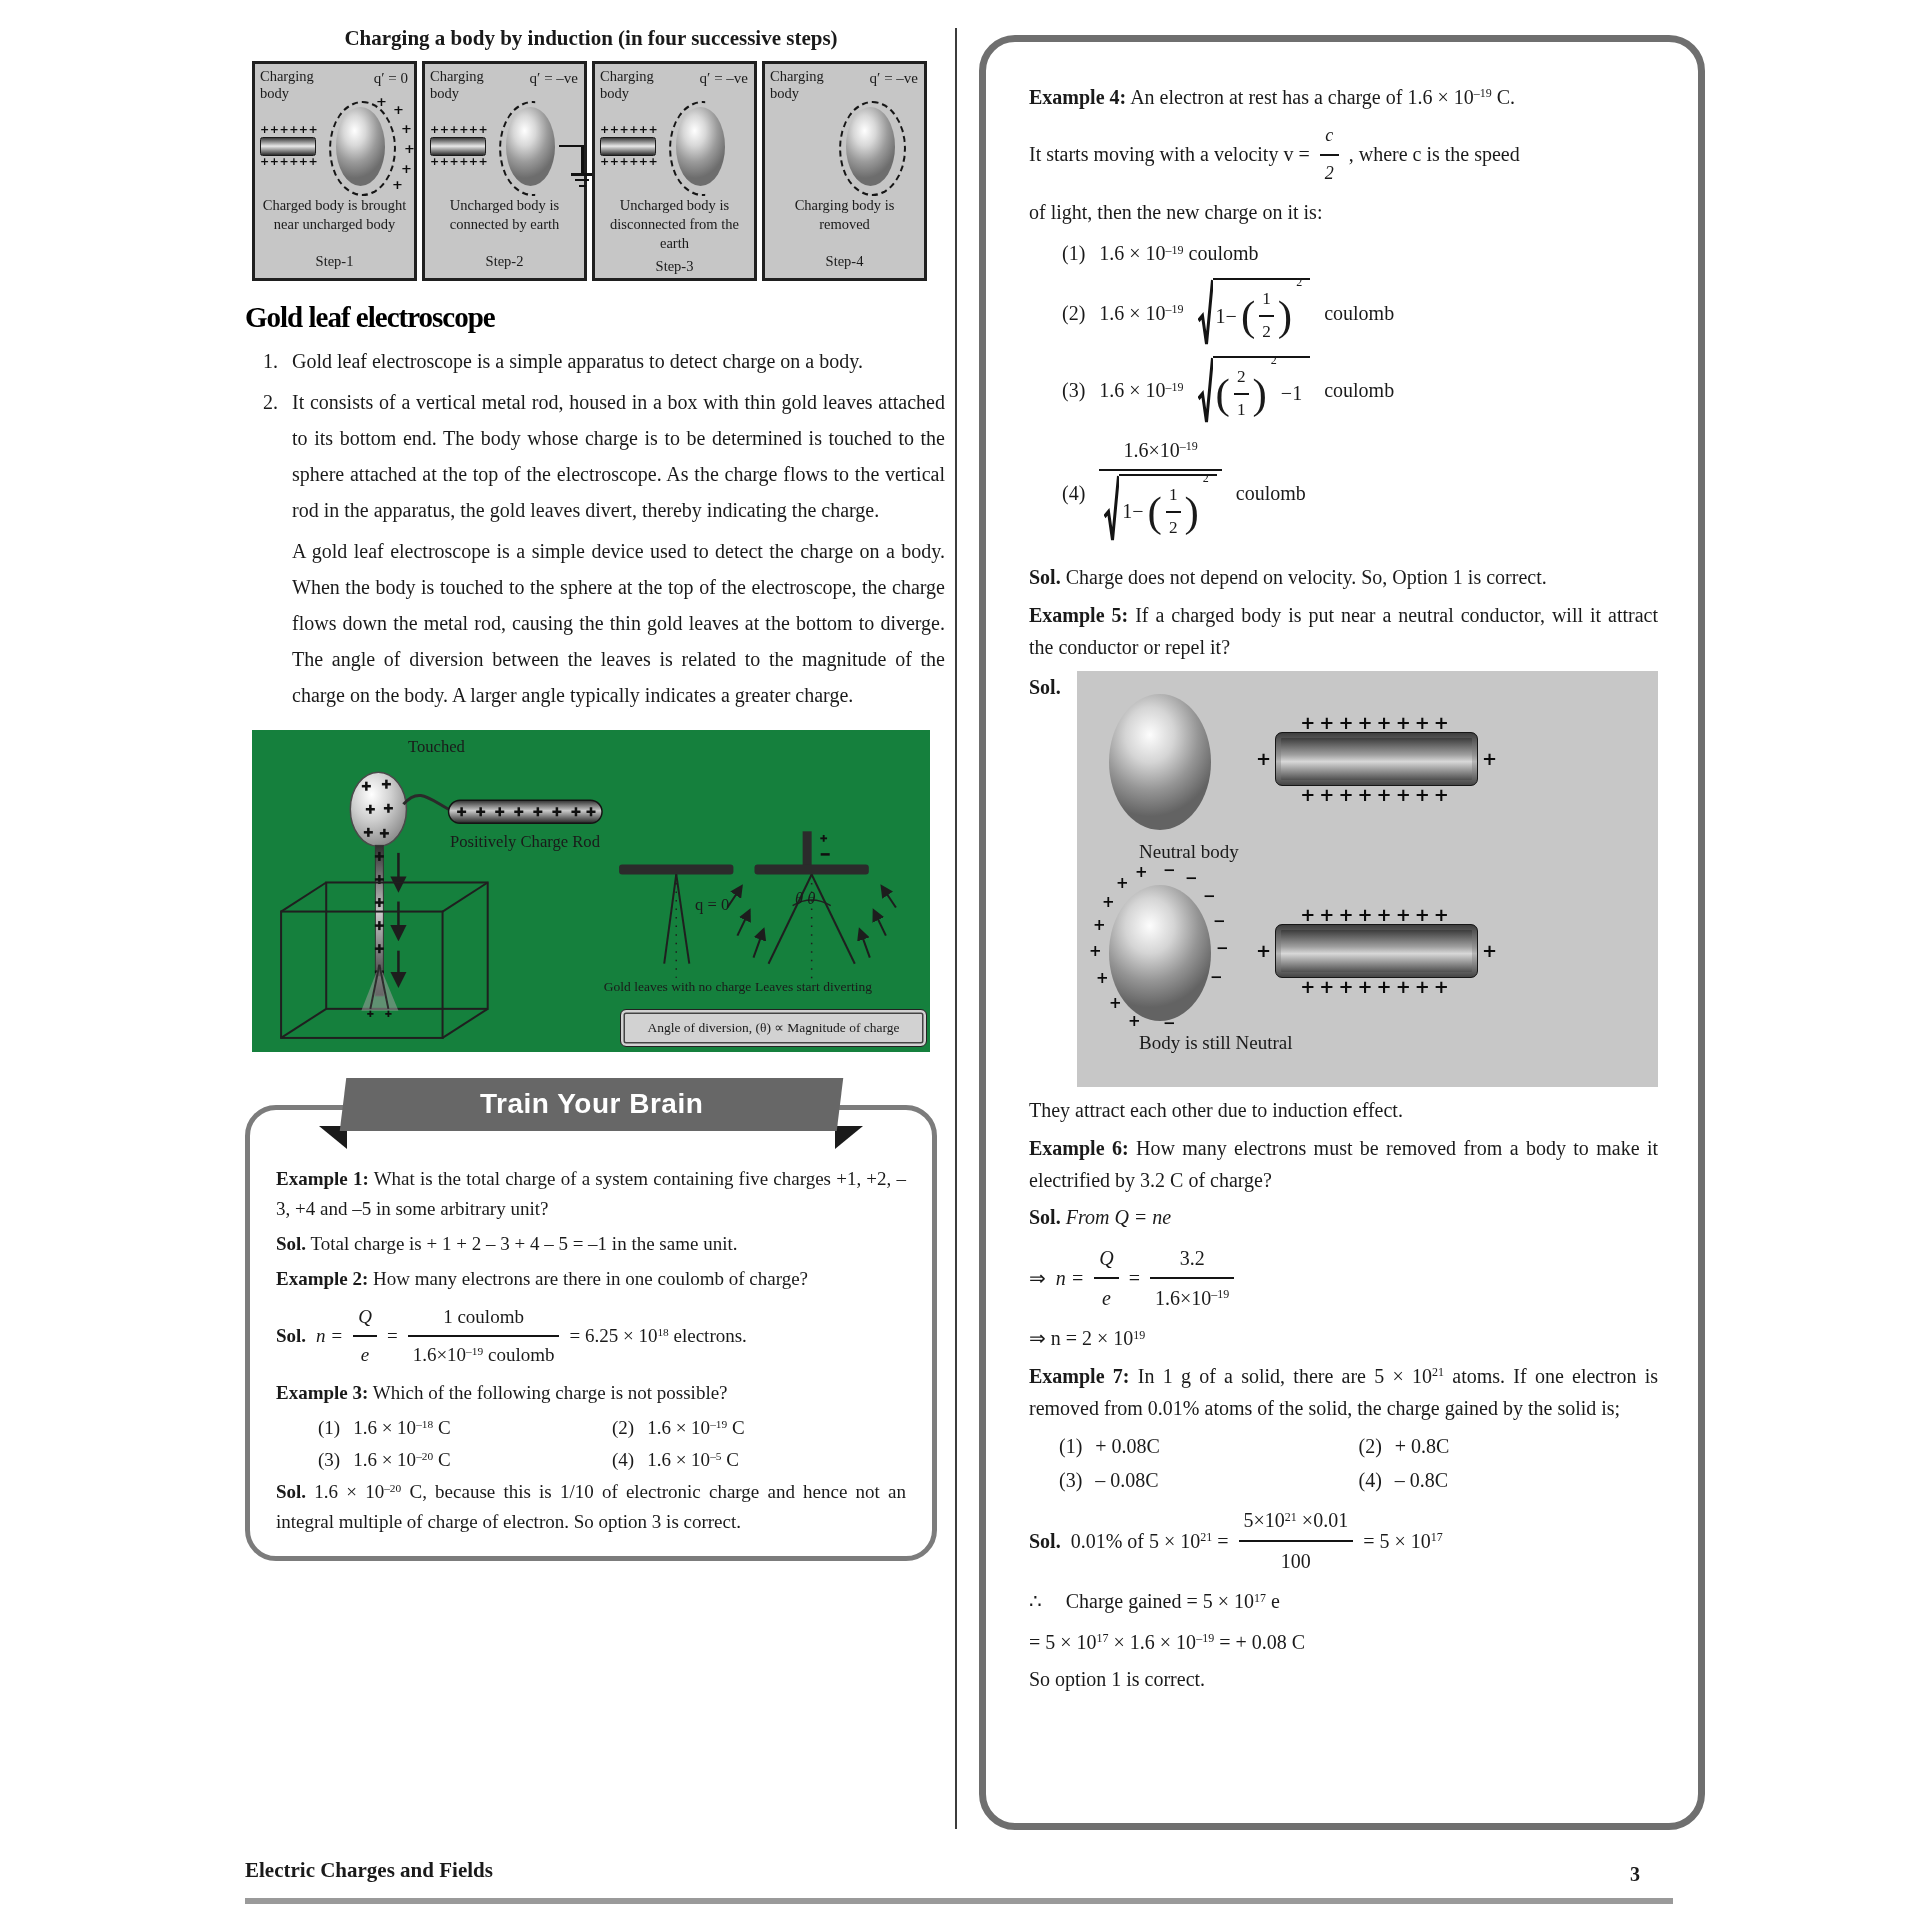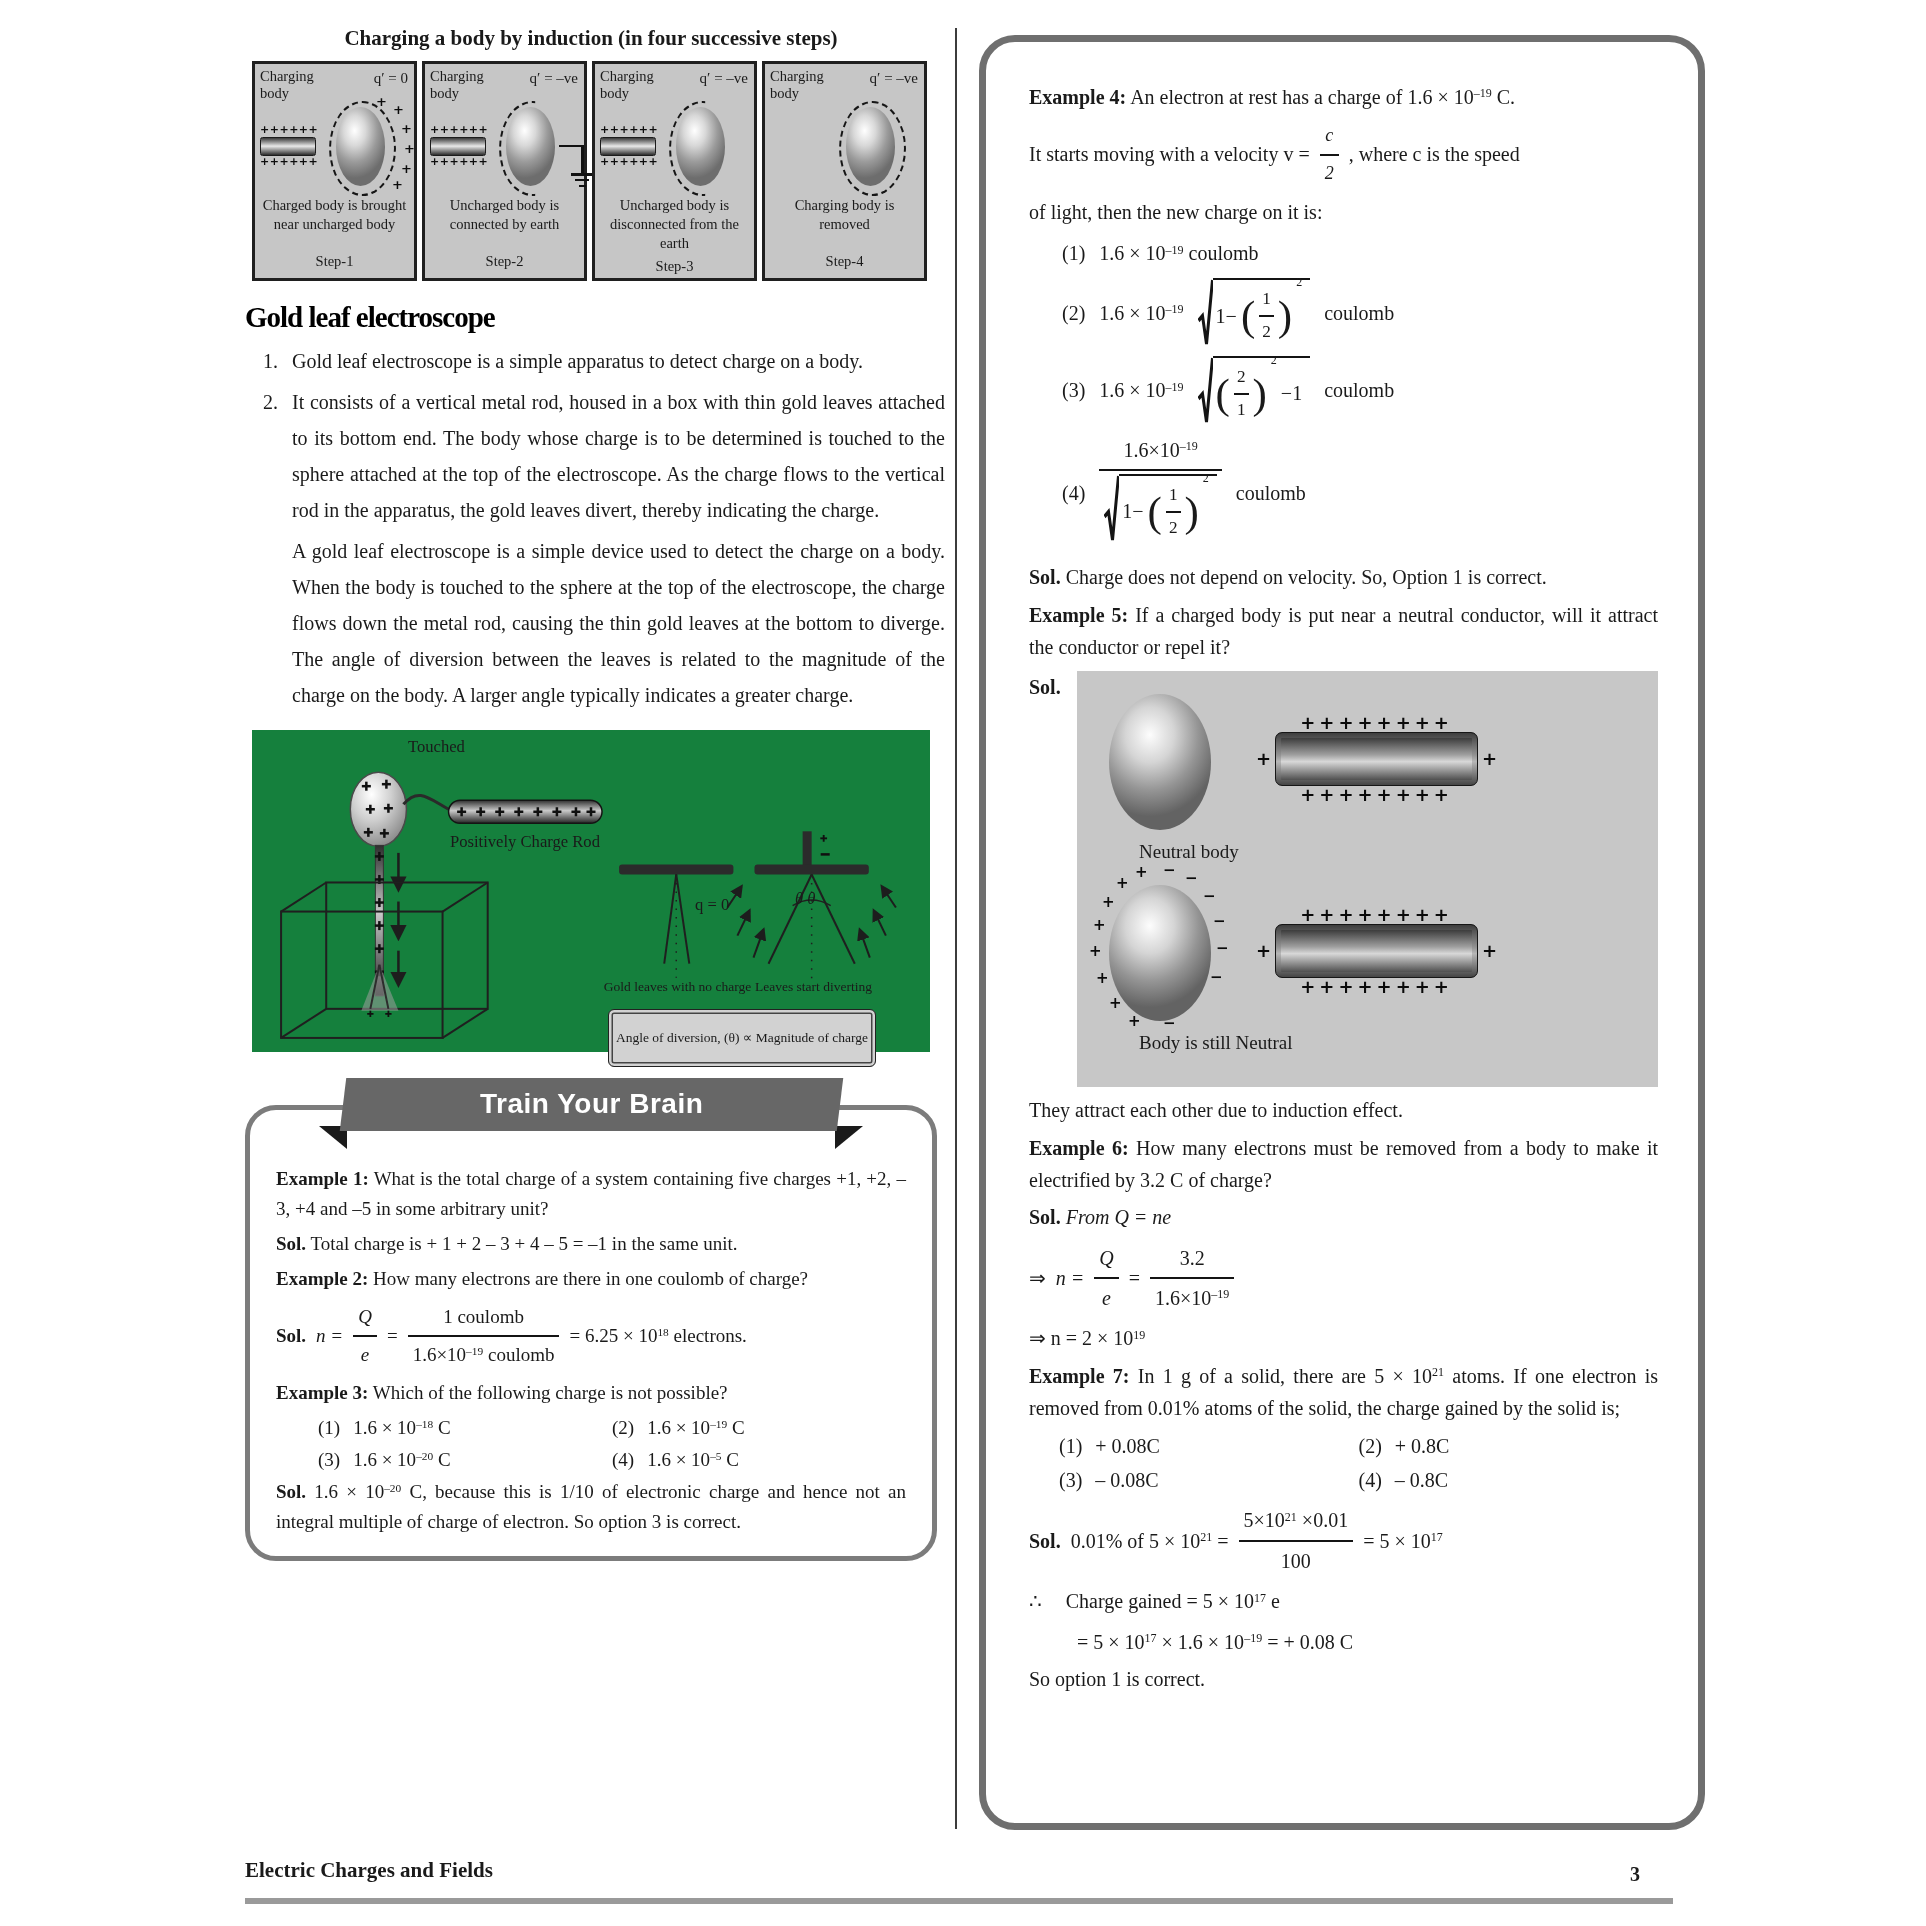--- a/index.html
+++ b/index.html
@@ -41,23 +41,23 @@
            margin:21px 0 9px 0;line-height:1.1;color:#000;}
   .li{display:flex;margin:0 0 5px 0;}
   .li .n{width:29px;padding-left:18px;flex:none;}
   .li .t{flex:1;text-align:justify;}
   .para{margin:2px 0 0 47px;text-align:justify;}
   
   .scopefig{position:relative;width:678px;height:322px;background:#15803d;margin:17px 0 0 7px;}
   .scopefig svg{position:absolute;left:0;top:0;}
   .flbl{position:absolute;font-size:16.6px;line-height:1.1;white-space:nowrap;}
   .fcap{position:absolute;font-size:13.5px;line-height:1.1;white-space:nowrap;text-align:center;width:171px;}
-  .notebox{position:absolute;left:356px;top:279px;width:268px;box-sizing:border-box;text-align:center;
+  .notebox{position:absolute;left:368px;top:279px;width:307px;box-sizing:border-box;text-align:center;
            font-size:13.5px;line-height:1.2;background:#d2d2d2;border:1.5px solid #222;border-radius:6px;
-           box-shadow:inset 0 0 0 2.5px #d2d2d2, inset 0 0 0 4px #444;padding:20px 3px;}
+           box-shadow:inset 0 0 0 2.5px #d2d2d2, inset 0 0 0 4px #444;padding:10px 3px;}
   
   .tyb{position:relative;margin-top:26px;width:692px;}
   .banner{position:relative;z-index:3;width:497px;height:53px;margin:0 auto;background:#676767;
           transform:skewX(-7deg);display:flex;align-items:center;justify-content:center;}
   .banner span{transform:skewX(7deg);color:#fff;font-family:"Liberation Sans",sans-serif;
                font-weight:700;font-size:28px;letter-spacing:0.5px;}
   .bfold{position:absolute;width:0;height:0;z-index:2;}
   .bfold.l{left:74px;top:48px;border-top:23px solid #1b1b1b;border-left:28px solid transparent;}
   .bfold.r{right:74px;top:48px;border-top:23px solid #1b1b1b;border-right:28px solid transparent;}
   .tybbox{position:relative;z-index:1;margin-top:-26px;background:#fff;border:5.5px solid #7c7c7c;
@@ -563,21 +563,21 @@
       <span class="frac">
         <span class="num">5×10<sup>21</sup> ×0.01</span>
         <span class="den">100</span>
       </span>
       <span>= 5 × 10<sup>17</sup></span>
     </div>
     <div class="mathrow">
       <span>∴</span>
       <span style="margin-left:14px">Charge gained = 5 × 10<sup>17</sup> e</span>
     </div>
-    <div class="exp" style="margin-left:48px">= 5 × 10<sup>17</sup> × 1.6 × 10<sup>–19</sup> = + 0.08 C</div>
+    <div class="exp" style="">= 5 × 10<sup>17</sup> × 1.6 × 10<sup>–19</sup> = + 0.08 C</div>
     <div class="exp">So option 1 is correct.</div>
   </div>
 
   <div class="footer">
     <span class="ftitle">Electric Charges and Fields</span>
     <span class="fnum">3</span>
     <div class="frule"></div>
   </div>
 
 </div>

